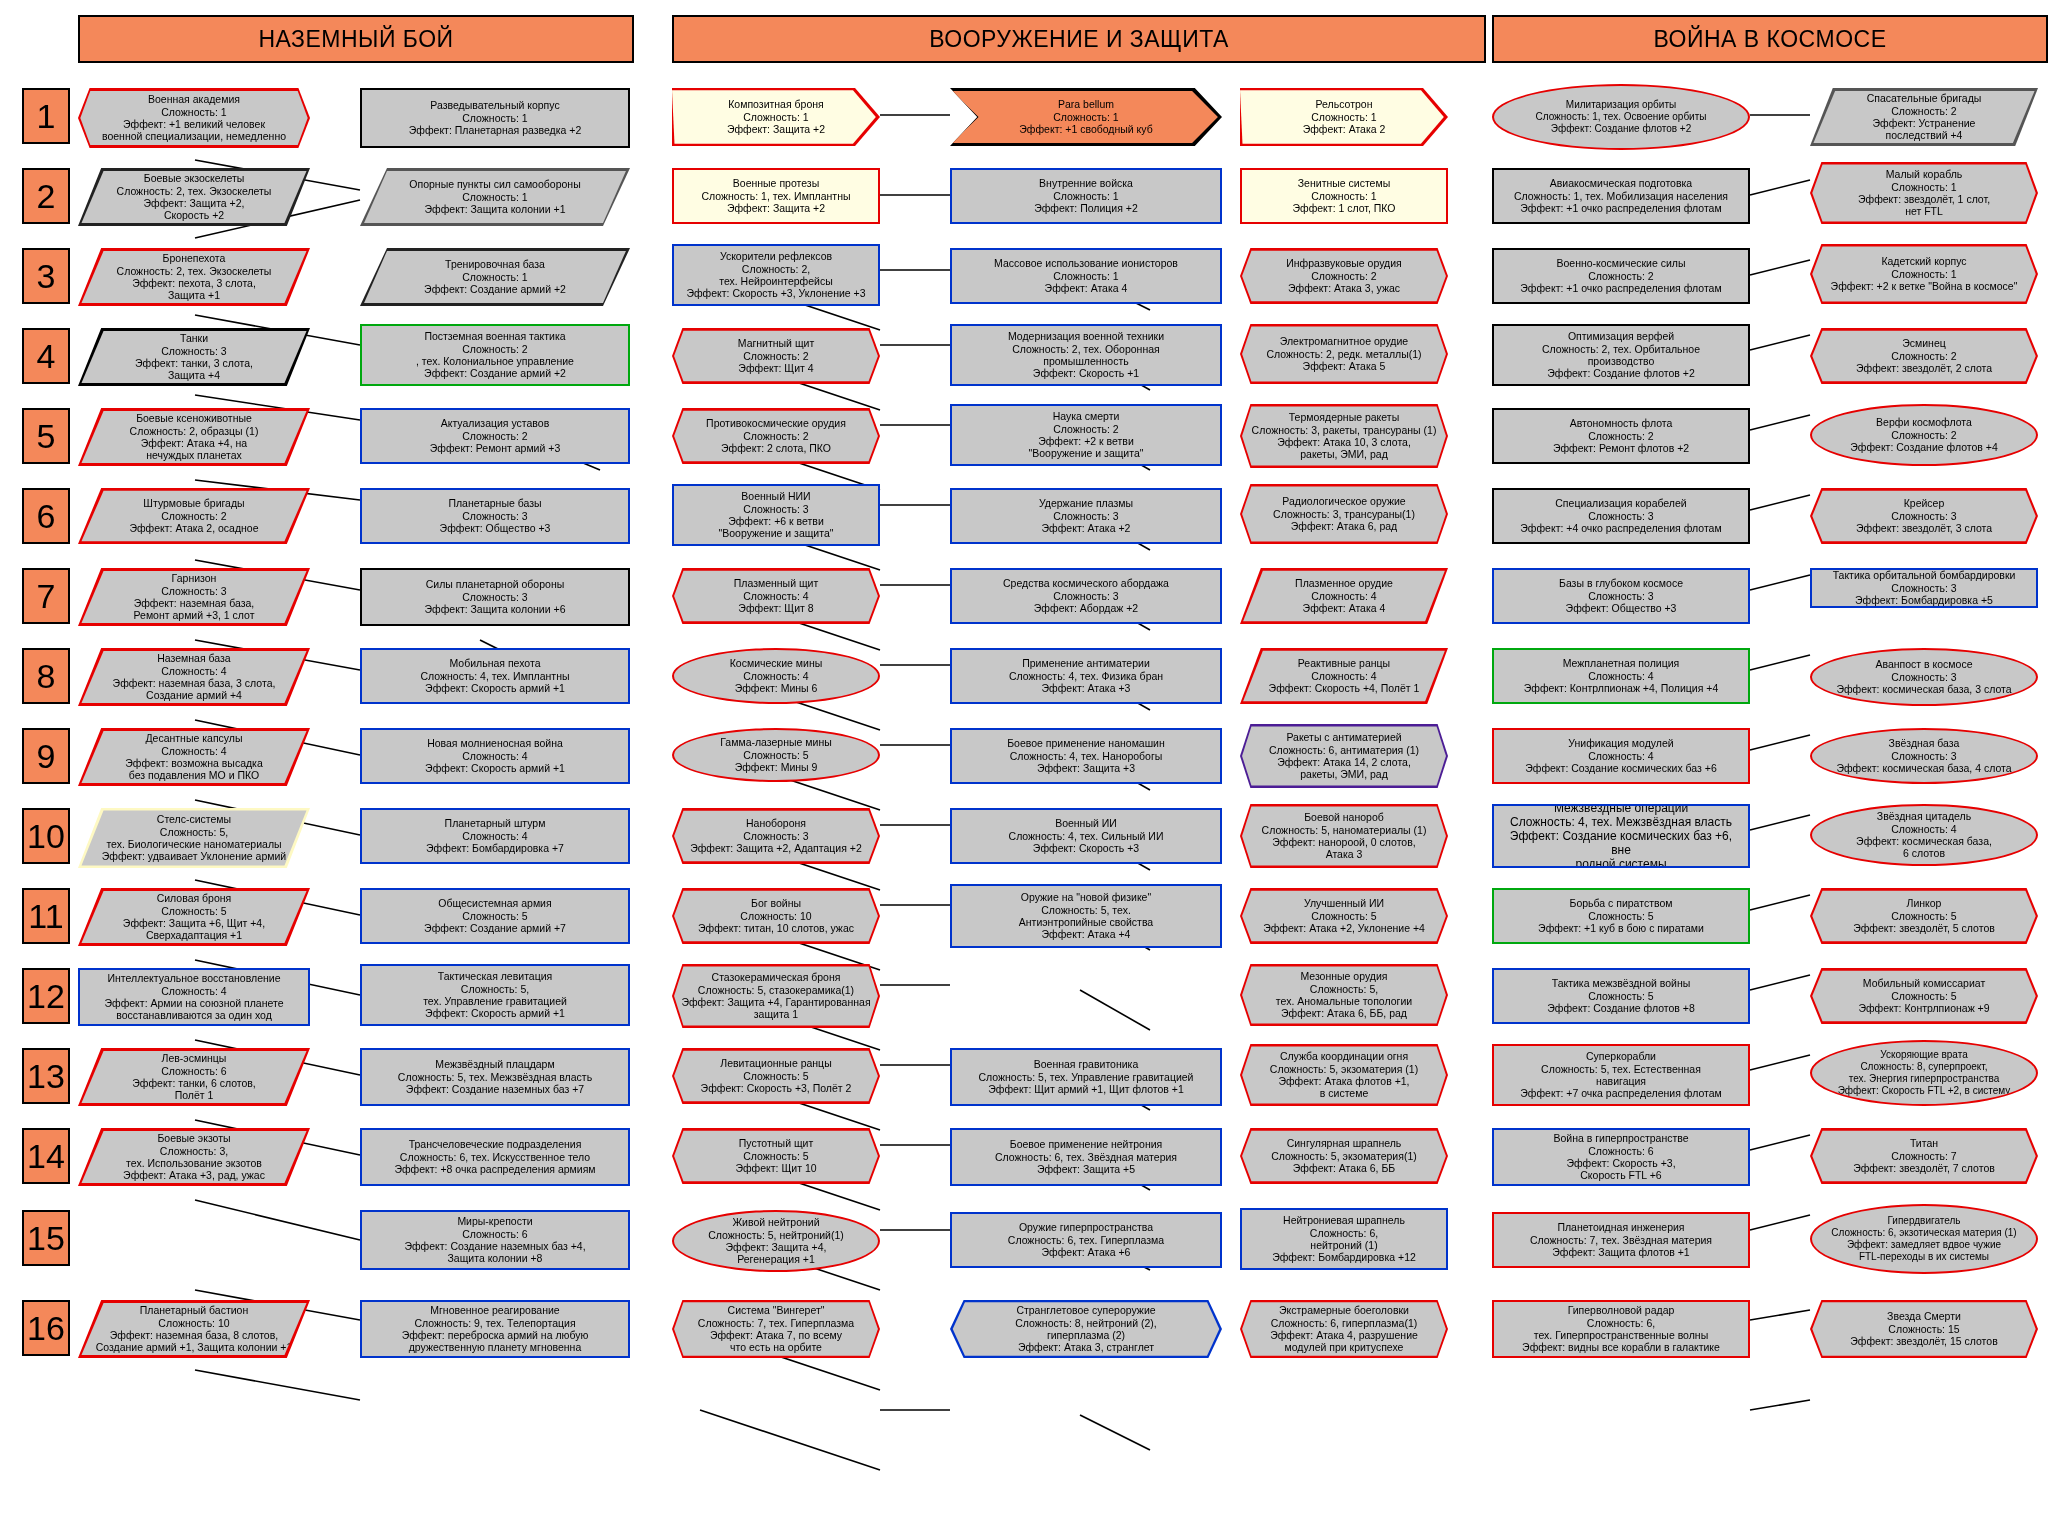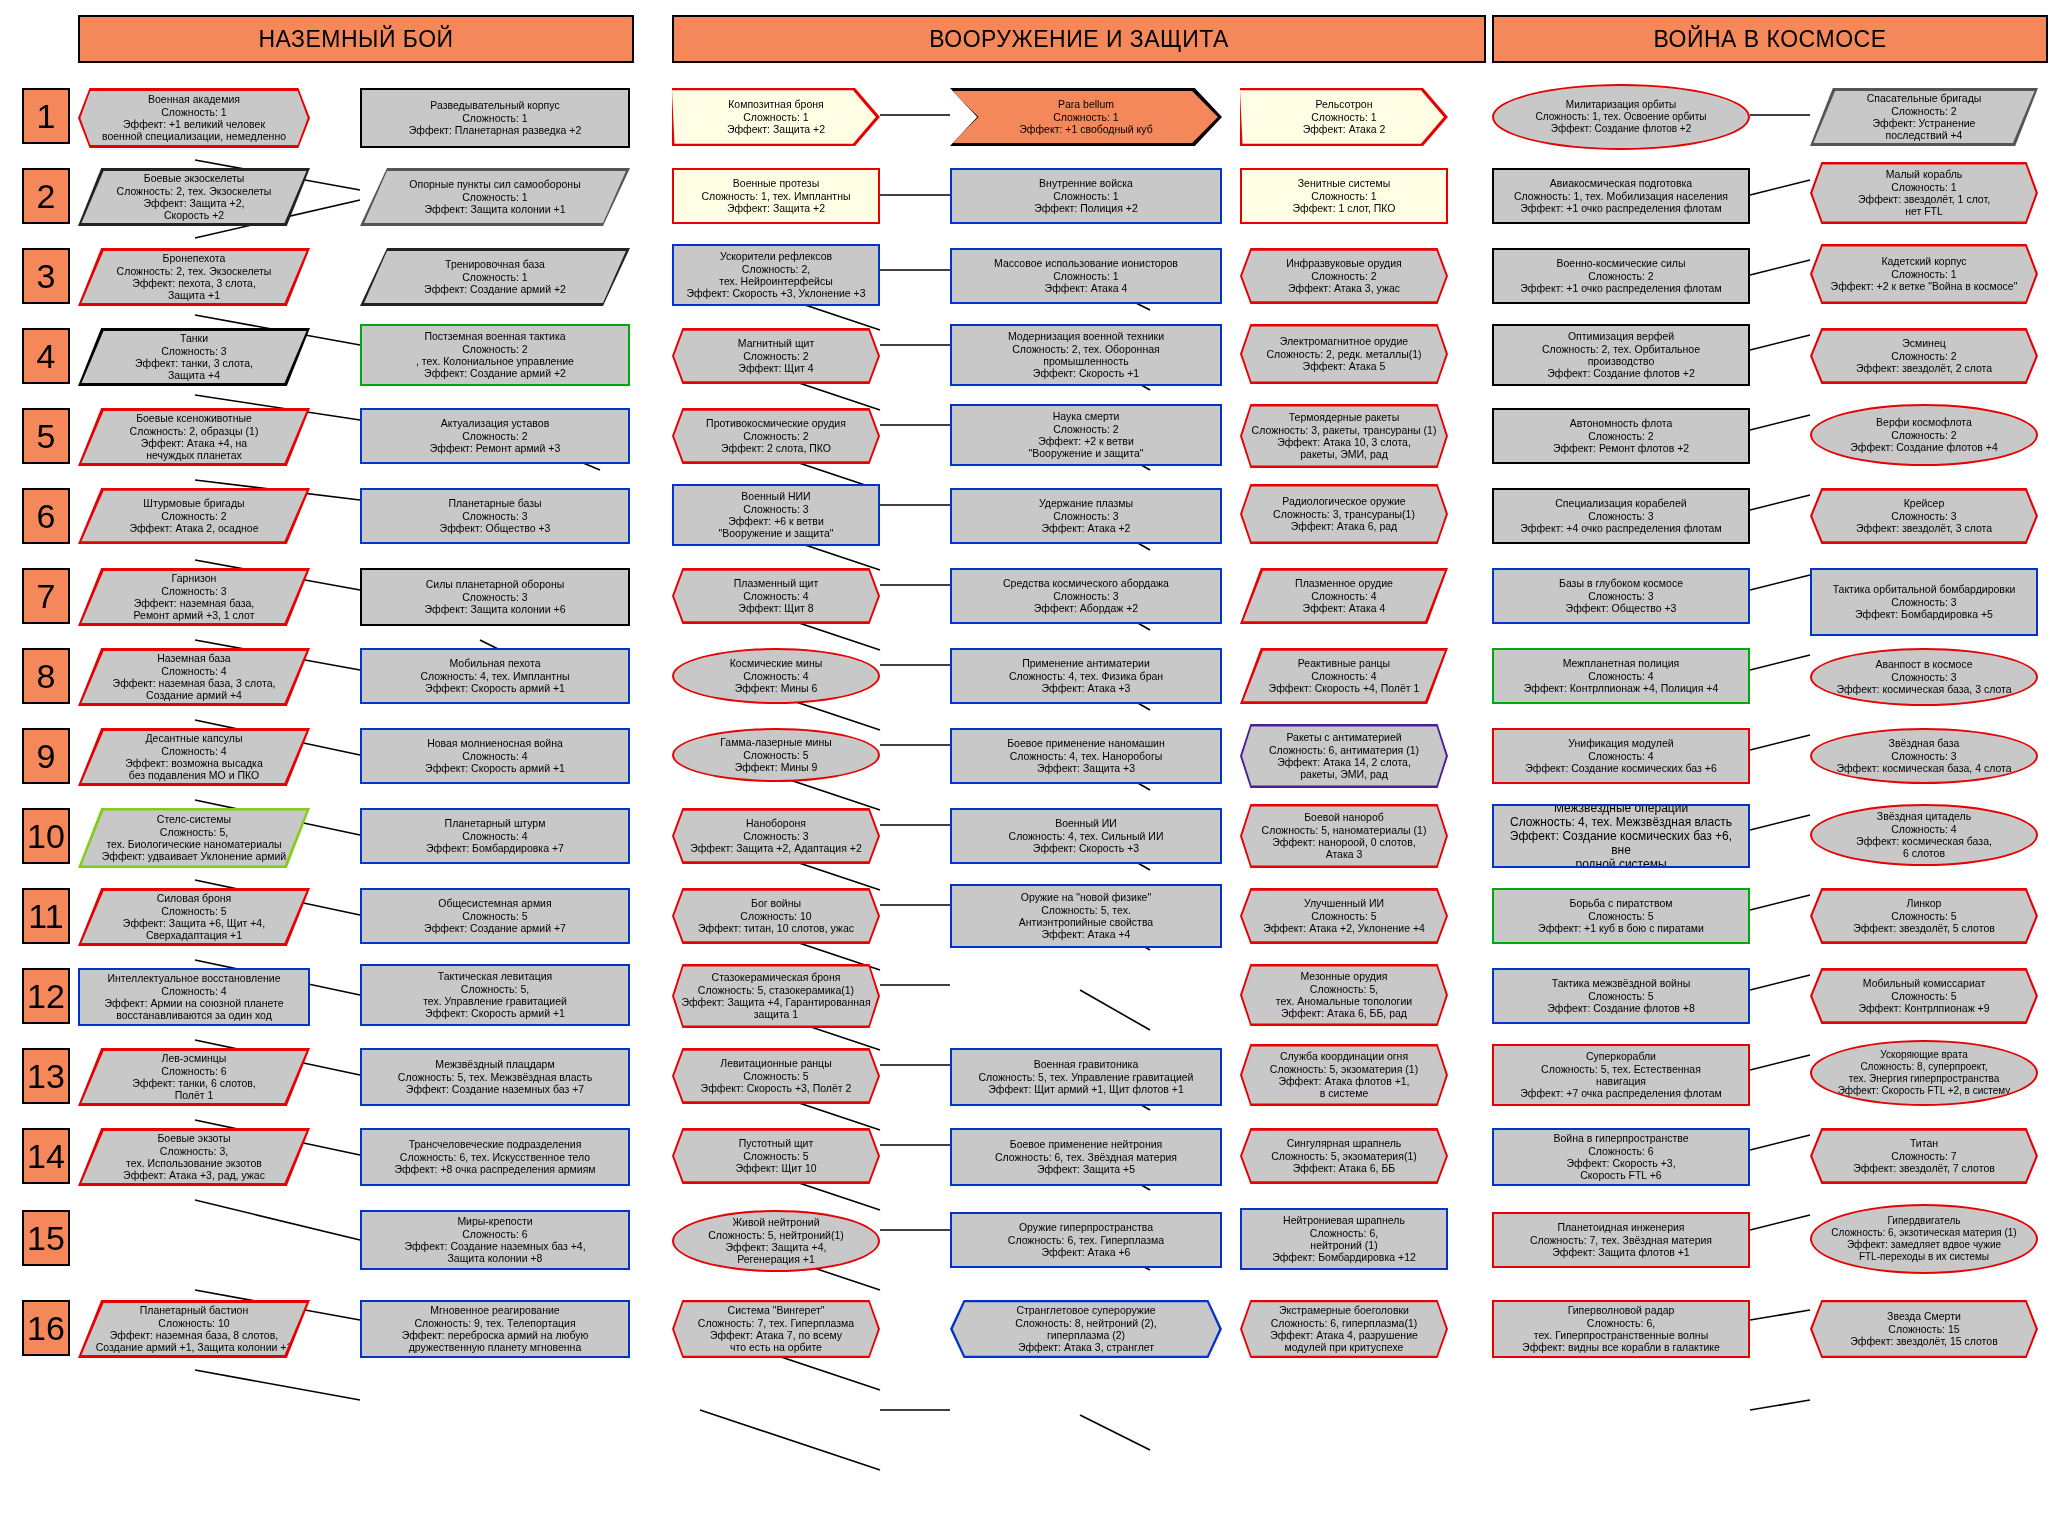--- a/index.html
+++ b/index.html
@@ -539,21 +539,21 @@
     <div class="inner f-grey" style="clip-path:polygon(11% 5%,98.5% 5%,89% 95%,1.5% 95%);">
       <span>Плазменное орудие
 Сложность: 4
 Эффект: Атака 4</span></div></div>
 
   <div class="node sh-rect b-blue f-grey" style="left:1492px; top:568px; width:258px; height:56px;">
     <span>Базы в глубоком космосе
 Сложность: 3
 Эффект: Общество +3</span></div>
 
-  <div class="node sh-rect b-blue f-grey" style="left:1810px; top:568px; width:228px; height:68px;">
+  <div class="node sh-rect b-blue f-grey" style="left:1810px; top:568px; width:228px; height:40px;">
     <span>Тактика орбитальной бомбардировки
 Сложность: 3
 Эффект: Бомбардировка +5</span></div>
 
   <div class="node clipped sh-para" style="left:78px; top:648px; width:232px; height:58px; background:#e60000;">
     <div class="inner f-grey" style="clip-path:polygon(11% 5%,98.5% 5%,89% 95%,1.5% 95%);">
       <span>Наземная база
 Сложность: 4
 Эффект: наземная база, 3 слота,
 Создание армий +4</span></div></div>
@@ -621,21 +621,21 @@
   <div class="node sh-rect b-red f-grey" style="left:1492px; top:728px; width:258px; height:56px;">
     <span>Унификация модулей
 Сложность: 4
 Эффект: Создание космических баз +6</span></div>
 
   <div class="node sh-ellipse b-red f-grey" style="left:1810px; top:728px; width:228px; height:56px;">
     <span>Звёздная база
 Сложность: 3
 Эффект: космическая база, 4 слота</span></div>
 
-  <div class="node clipped sh-para" style="left:78px; top:808px; width:232px; height:60px; background:#84cc16;">
+  <div class="node clipped sh-para" style="left:78px; top:808px; width:232px; height:60px; background:#fef9c3;">
     <div class="inner f-grey" style="clip-path:polygon(11% 4%,98.5% 4%,89% 96%,1.5% 96%);">
       <span>Стелс-системы
 Сложность: 5,
 тех. Биологические наноматериалы
 Эффект: удваивает Уклонение армий</span></div></div>
 
   <div class="node sh-rect b-blue f-grey" style="left:360px; top:808px; width:270px; height:56px;">
     <span>Планетарный штурм
 Сложность: 4
 Эффект: Бомбардировка +7</span></div>

